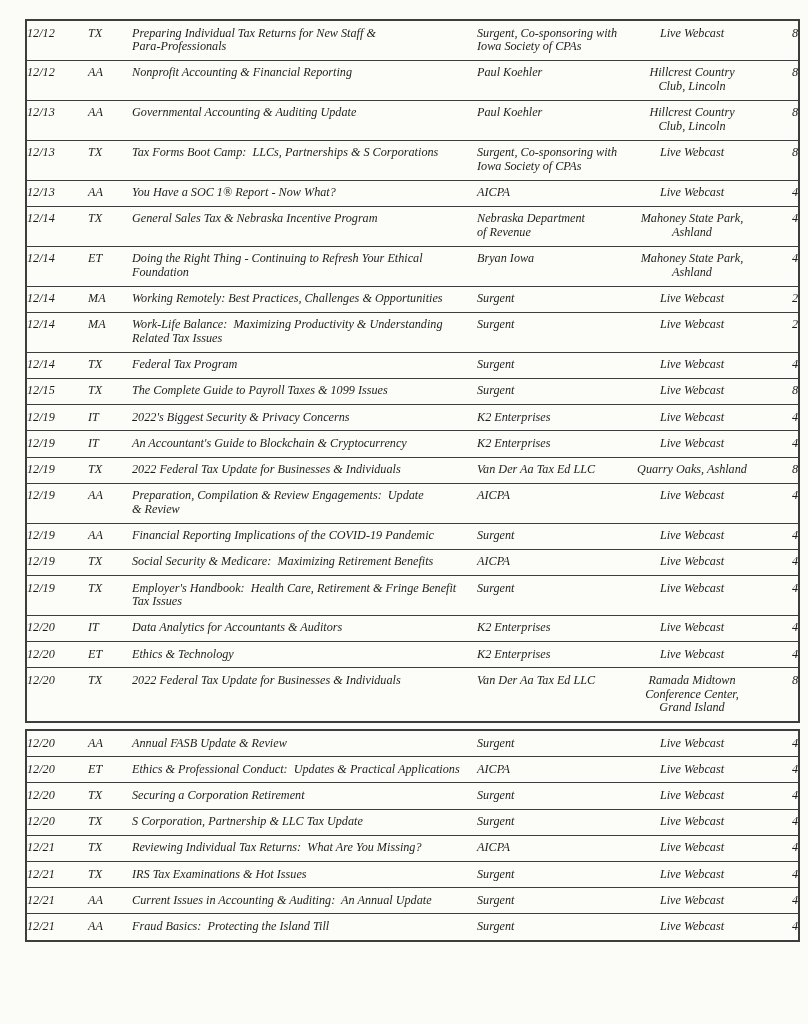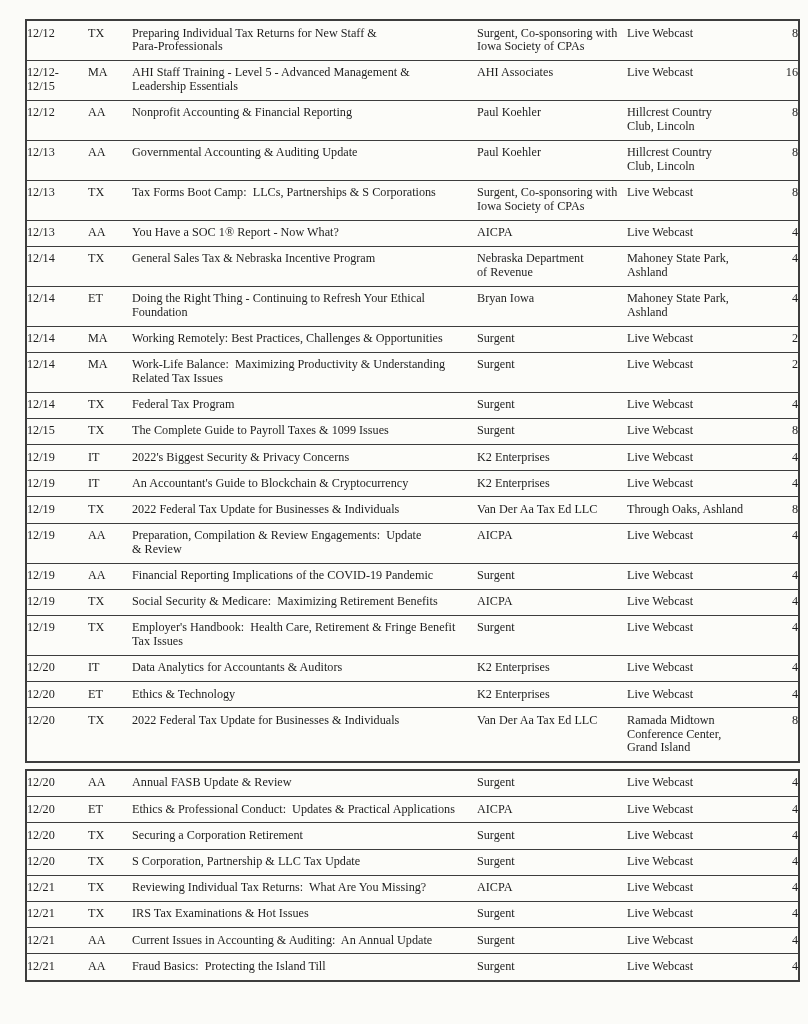--- a/index.html
+++ b/index.html
@@ -7,20 +7,21 @@
     padding: 0;
     width: 808px;
     height: 1024px;
     background: #fbfbf8;
     font-family: "Liberation Serif", "DejaVu Serif", serif;
     color: #1d1d1d;
     overflow: hidden;
   }
   .page {
     padding: 19px 8px 0 25px;
+    font-style: italic;
   }
   table.course-table {
     border-collapse: collapse;
     table-layout: fixed;
     width: 773px;
     border: 2px solid #3d3d3d;
     background: #fcfcf9;
   }
   table.course-table td {
     box-sizing: border-box;
@@ -31,21 +32,21 @@
     padding: 5.5px 0 6px 0;
     white-space: pre-wrap;
   }
   table.course-table tr:first-child td {
     border-top: none;
   }
   td.col-date     { width: 62px;  padding-left: 19px; }
   td.col-type     { width: 44px; }
   td.col-title    { width: 345px; padding-right: 6px; }
   td.col-provider { width: 150px; padding-right: 4px; }
-  td.col-location { width: 130px; padding-right: 4px; }
+  td.col-location { width: 130px; padding-right: 4px; text-align: center; }
   td.col-hours    { width: 42px;  text-align: right; padding-right: 9px; }
   .segment-gap {
     height: 6px;
   }
 </style>
 </head>
 <body>
 
 <div class="page">
   <table class="course-table">
@@ -54,30 +55,20 @@
           <td class="col-date">12/12</td>
           <td class="col-type">TX</td>
           <td class="col-title">Preparing Individual Tax Returns for New Staff &amp;
 Para-Professionals</td>
           <td class="col-provider">Surgent, Co-sponsoring with
 Iowa Society of CPAs</td>
           <td class="col-location">Live Webcast</td>
           <td class="col-hours">8</td>
         </tr>
         <tr>
-          <td class="col-date">12/12-
-12/15</td>
-          <td class="col-type">MA</td>
-          <td class="col-title">AHI Staff Training - Level 5 - Advanced Management &amp;
-Leadership Essentials</td>
-          <td class="col-provider">AHI Associates</td>
-          <td class="col-location">Live Webcast</td>
-          <td class="col-hours">16</td>
-        </tr>
-        <tr>
           <td class="col-date">12/12</td>
           <td class="col-type">AA</td>
           <td class="col-title">Nonprofit Accounting &amp; Financial Reporting</td>
           <td class="col-provider">Paul Koehler</td>
           <td class="col-location">Hillcrest Country
 Club, Lincoln</td>
           <td class="col-hours">8</td>
         </tr>
         <tr>
           <td class="col-date">12/13</td>
@@ -172,21 +163,21 @@
           <td class="col-title">An Accountant's Guide to Blockchain &amp; Cryptocurrency</td>
           <td class="col-provider">K2 Enterprises</td>
           <td class="col-location">Live Webcast</td>
           <td class="col-hours">4</td>
         </tr>
         <tr>
           <td class="col-date">12/19</td>
           <td class="col-type">TX</td>
           <td class="col-title">2022 Federal Tax Update for Businesses &amp; Individuals</td>
           <td class="col-provider">Van Der Aa Tax Ed LLC</td>
-          <td class="col-location">Through Oaks, Ashland</td>
+          <td class="col-location">Quarry Oaks, Ashland</td>
           <td class="col-hours">8</td>
         </tr>
         <tr>
           <td class="col-date">12/19</td>
           <td class="col-type">AA</td>
           <td class="col-title">Preparation, Compilation &amp; Review Engagements:  Update
 &amp; Review</td>
           <td class="col-provider">AICPA</td>
           <td class="col-location">Live Webcast</td>
           <td class="col-hours">4</td>

